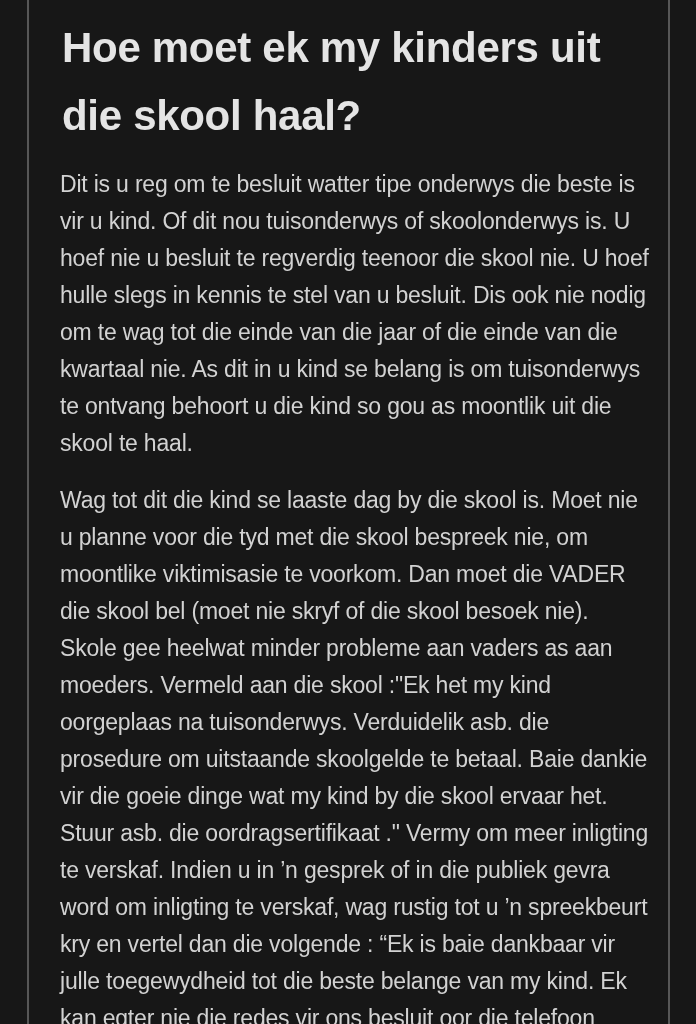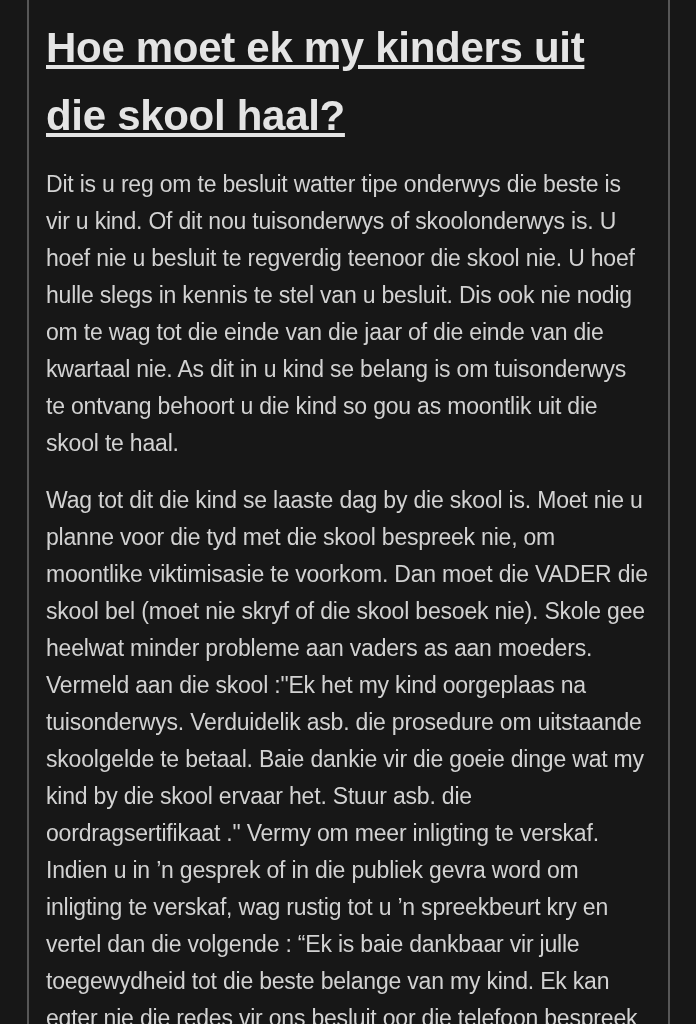--- a/index.html
+++ b/index.html
@@ -25,30 +25,29 @@
   .edge-line.right { left: 668px; }
   .content {
     position: absolute;
     left: 29px;
     top: 0;
     width: 640px;
     box-sizing: border-box;
     padding: 14px 19px 0 17px;
   }
   h1.title {
-    margin: 0 0 16px 0;
+    margin: 0 0 16px 16px;
     font-size: 42px;
     line-height: 68px;
     font-weight: 600;
     letter-spacing: -0.3px;
     color: #e4e4e4;
-    text-decoration: underline;
   }
   p.body-para {
-    margin: 0 0 20px 0;
+    margin: 0 0 20px 14px;
     font-size: 23px;
     line-height: 37px;
     letter-spacing: -0.2px;
     color: #d2d2d2;
   }
   .it {
   }
 </style>
 </head>
 <body>

